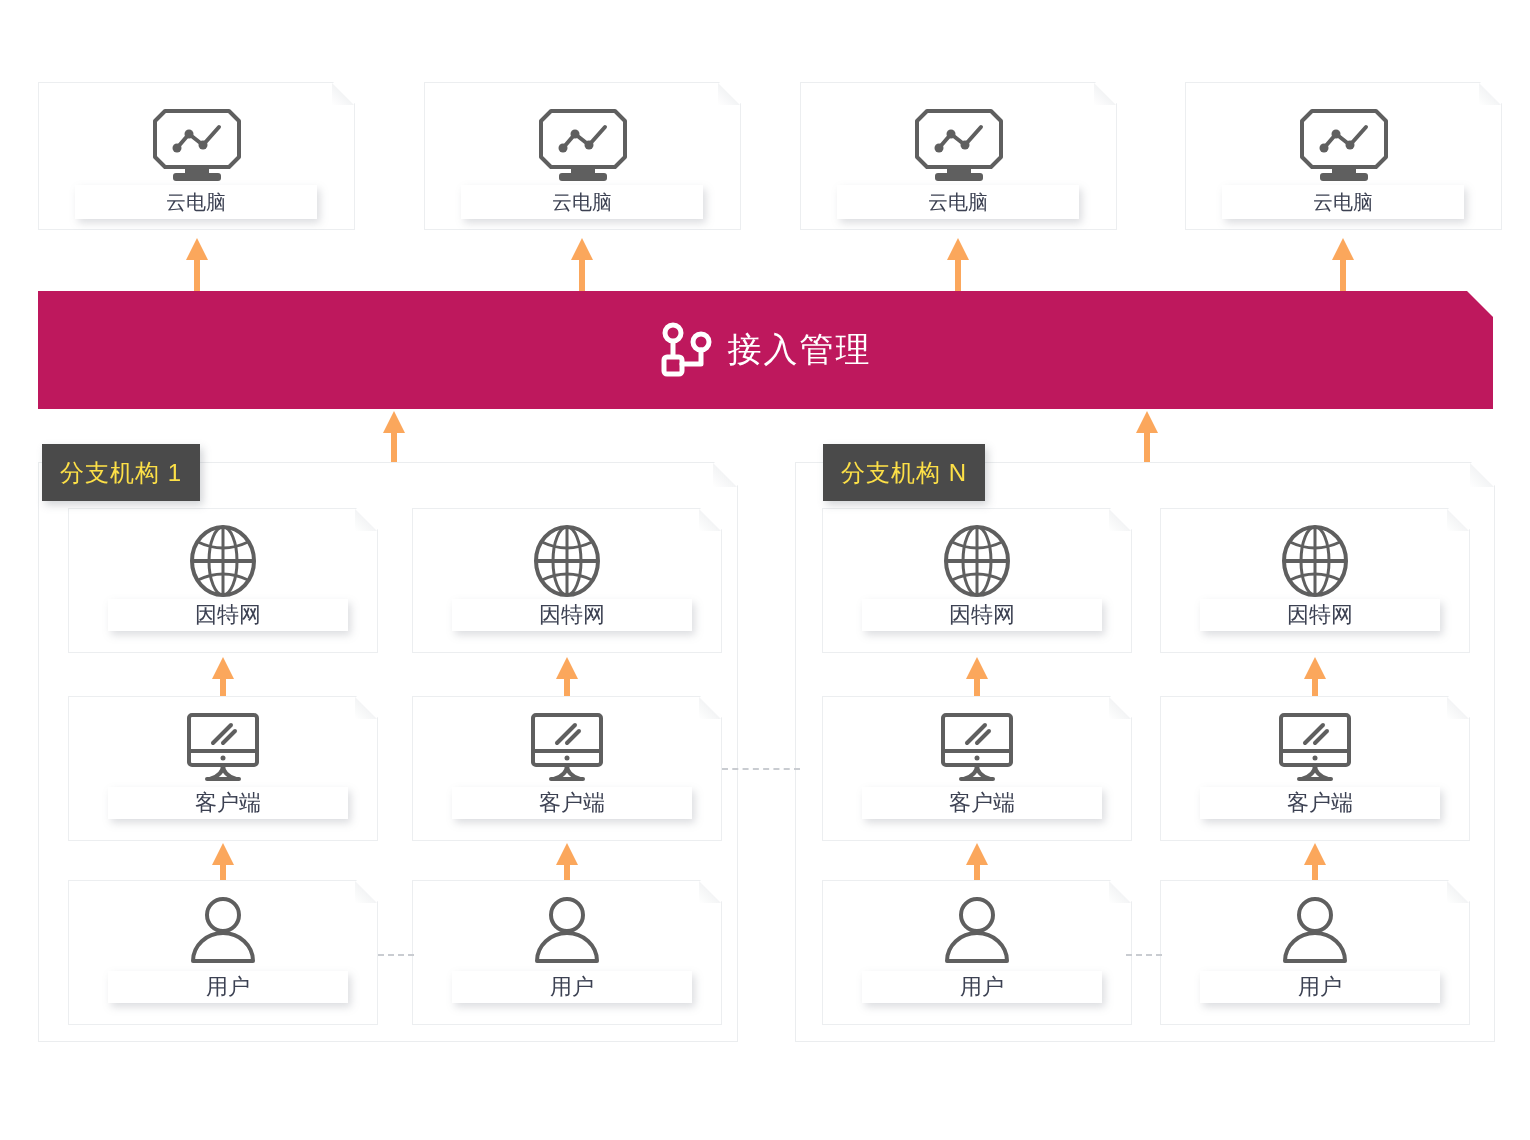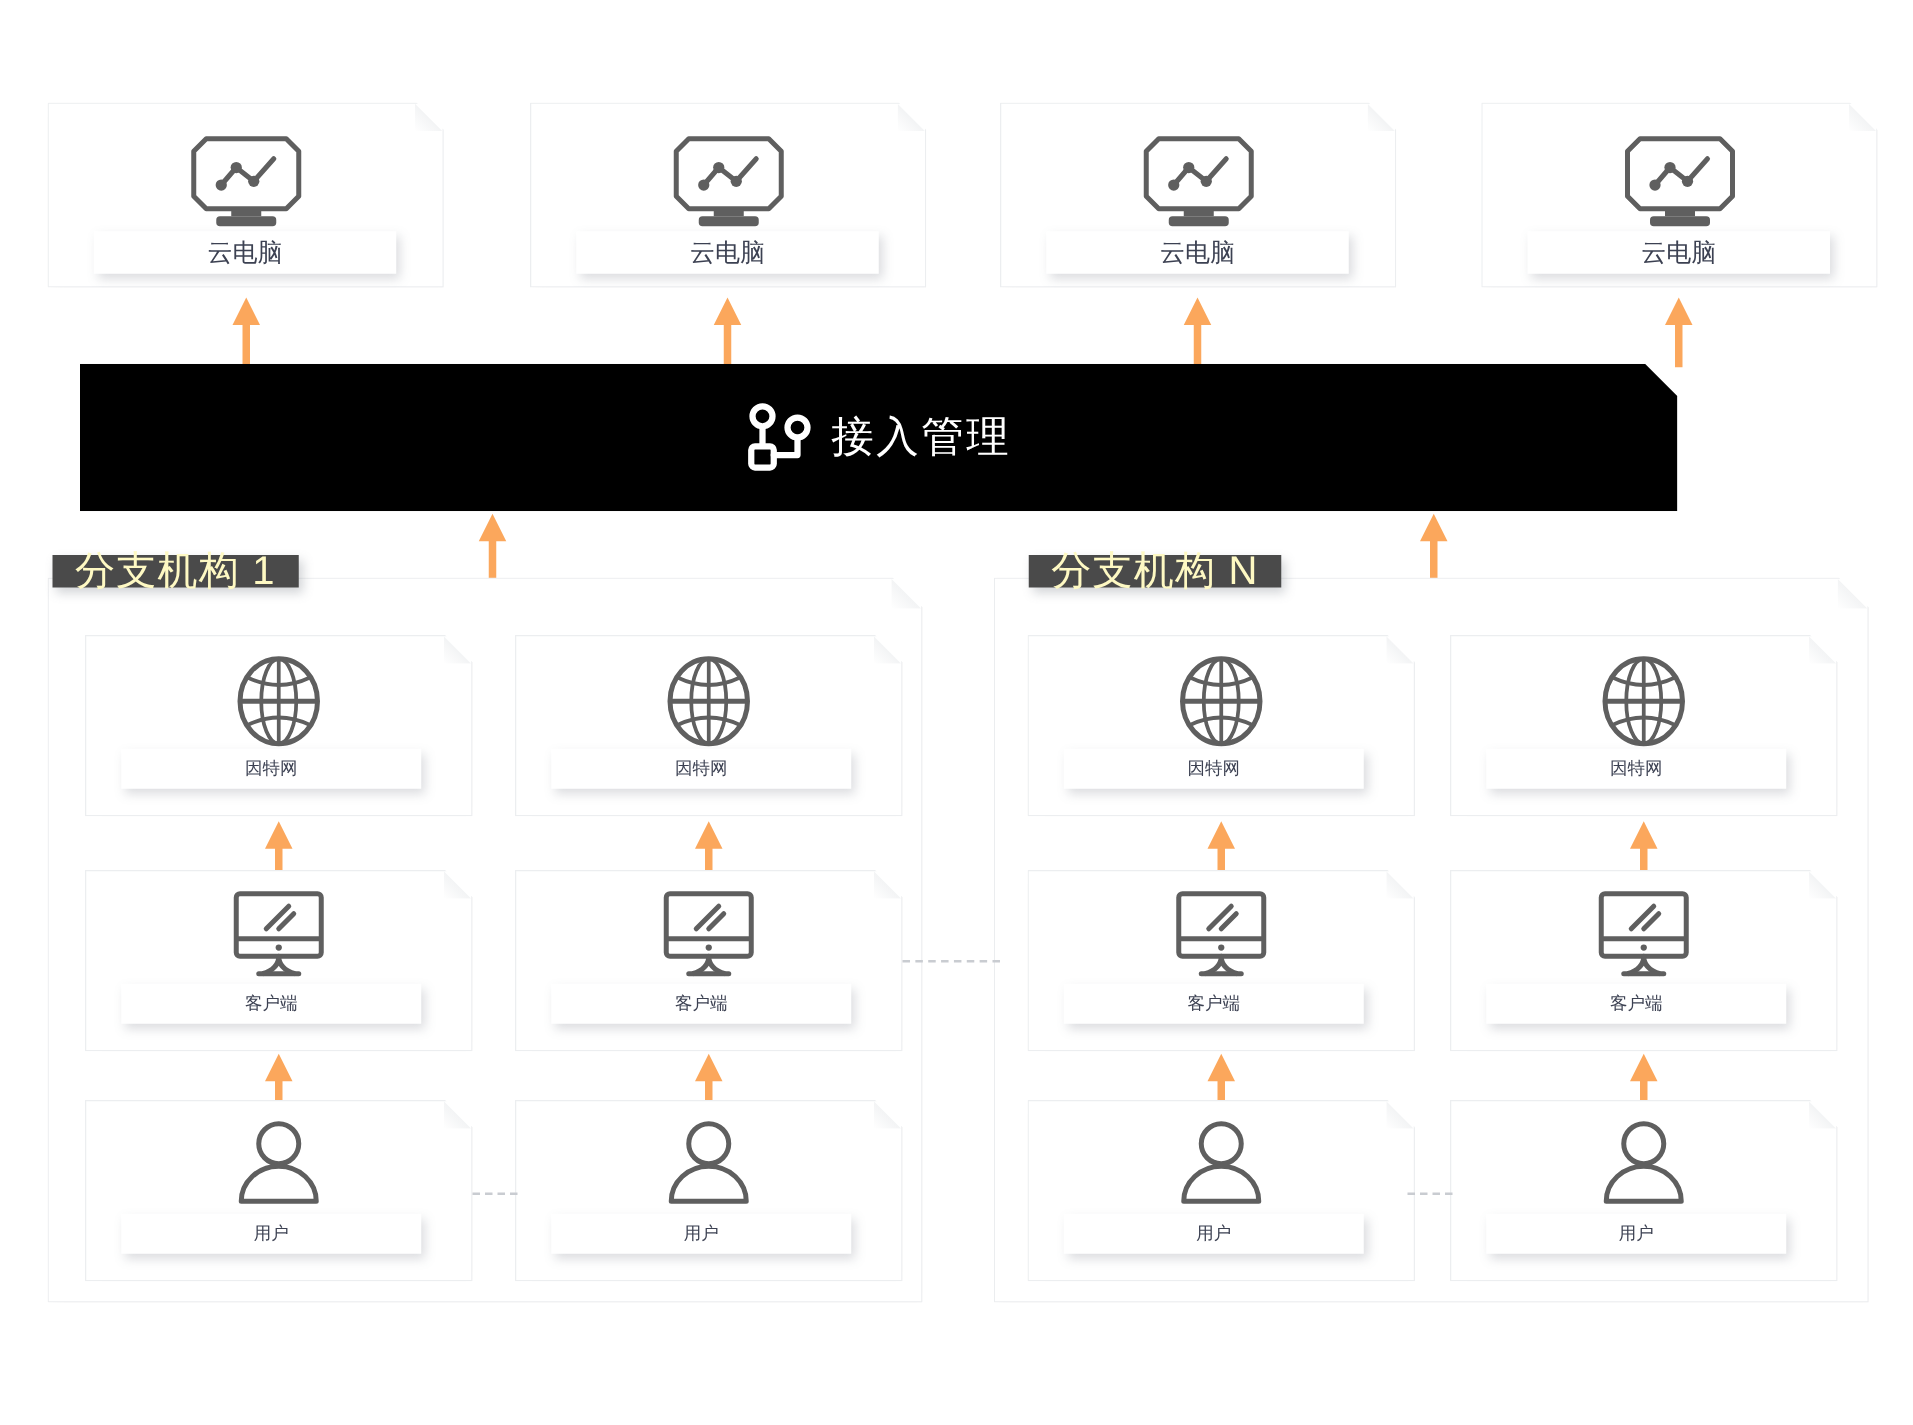--- a/index.html
+++ b/index.html
@@ -71,30 +71,29 @@
     left: 36px;
     top: 102px;
     font-size: 20px;
   }
 
   
   #access-band {
     position: absolute;
     left: 38px;
     top: 291px;
-    width: 1278px;
+    width: 1455px;
     height: 118px;
-    background: #000000;
+    background: #be185d;
     clip-path: polygon(0 0, calc(100% - 26px) 0, 100% 26px, 100% 100%, 0 100%);
     box-shadow: 4px 5px 12px rgba(120,125,135,0.22);
     display: flex;
     align-items: center;
     justify-content: center;
     gap: 16px;
-    margin-left: 26px;
   }
   #access-band .band-label {
     color: #ffffff;
     font-size: 34px;
     letter-spacing: 2px;
     font-family: "Liberation Sans", "DejaVu Sans", sans-serif;
   }
 
   
   .branch-panel {
@@ -111,45 +110,45 @@
   .branch-panel .fold {
     position: absolute;
     top: 0; right: 0;
     width: 24px; height: 24px;
     background: linear-gradient(225deg, #e6e8ea 0%, #f4f5f6 55%, #ffffff 100%);
     clip-path: polygon(0 0, 100% 100%, 0 100%);
   }
   .branch-tab {
     position: absolute;
     top: 444px;
-    height: 26px;
+    height: 57px;
     background: #4a4a4a;
-    color: #fef9c3;
-    font-size: 32px;
+    color: #fde047;
+    font-size: 24px;
     display: flex;
     align-items: center;
     padding: 0 18px;
     letter-spacing: 1px;
     box-shadow: 3px 4px 8px rgba(110,115,125,0.3);
     z-index: 6;
   }
 
   
   .node-card {
     position: absolute;
     width: 310px;
     height: 145px;
   }
   .node-card .icon-wrap { margin-top: 14px; }
   .node-card .plate {
     width: 240px;
     height: 32px;
-    left: 28px;
+    left: 39px;
     top: 90px;
-    font-size: 14px;
+    font-size: 22px;
   }
 
   
   .arrow {
     position: absolute;
     pointer-events: none;
   }
   .dashed-link {
     position: absolute;
     border-top: 2px dashed #c9ccd1;

